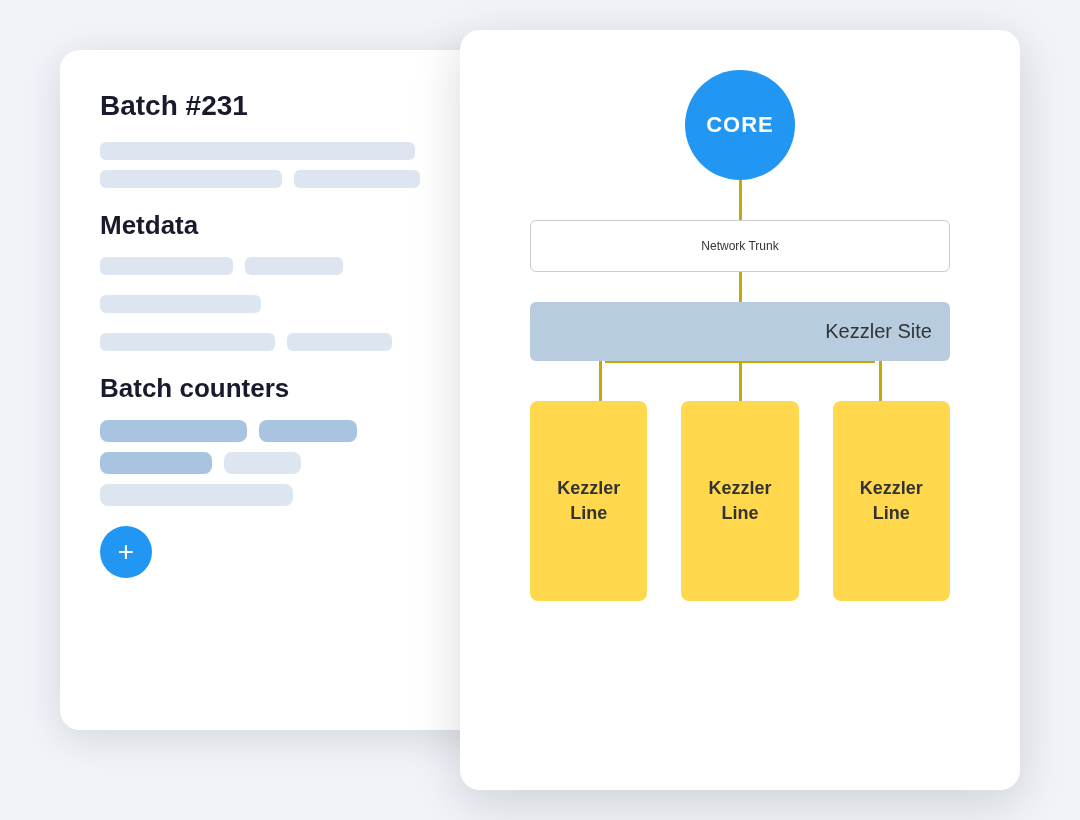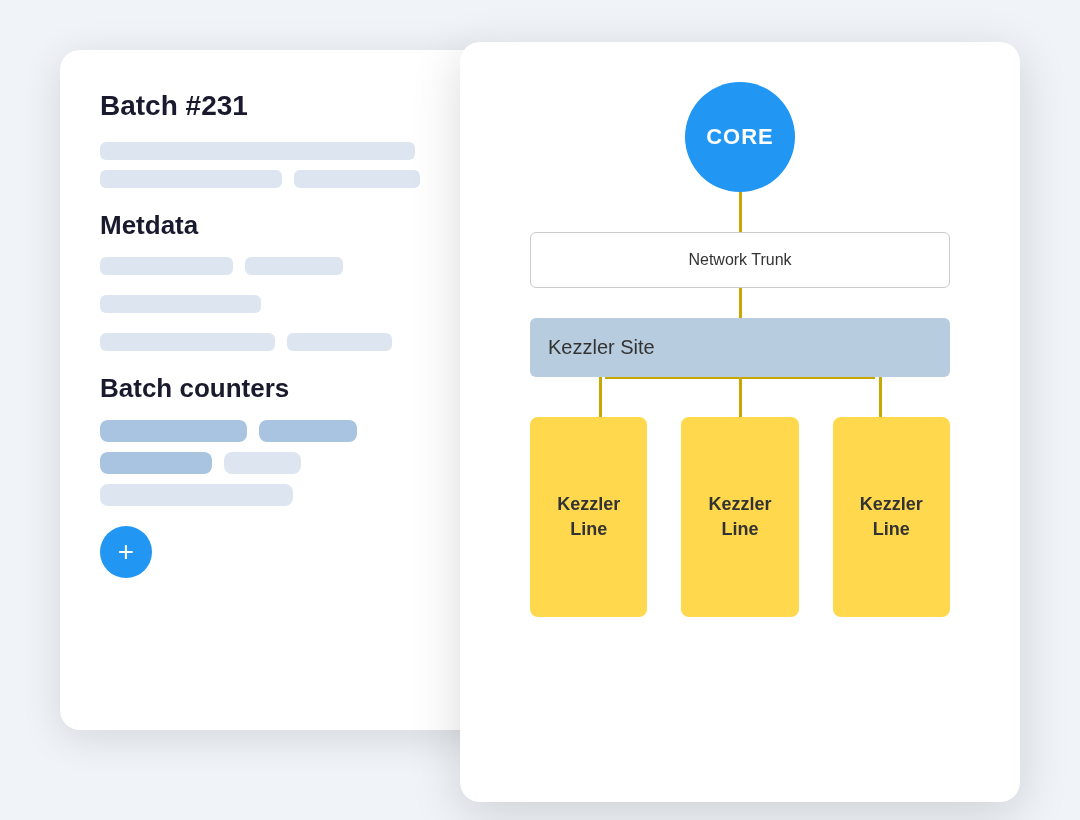--- a/index.html
+++ b/index.html
@@ -74,21 +74,21 @@
       color: white;
       font-size: 28px;
       cursor: pointer;
       margin-top: 20px;
       border: none;
     }
 
     
     .card-front {
       position: absolute;
-      top: 12px;
+      top: 0px;
       right: 0px;
       width: 560px;
       height: 760px;
       background: #ffffff;
       border-radius: 20px;
       box-shadow: 0 12px 50px rgba(0,0,0,0.15);
       padding: 40px 14px;
       z-index: 2;
       display: flex;
       flex-direction: column;
@@ -120,41 +120,41 @@
       margin: 0 auto;
     }
 
     
     .trunk-box {
       width: 420px;
       border: 1.5px solid #ccc;
       border-radius: 6px;
       padding: 18px;
       text-align: center;
-      font-size: 16px;
+      font-size: 12px;
       color: #333;
       background: #fff;
       position: relative;
     }
 
     
     .line-trunk-site {
       width: 3px;
       height: 30px;
       background: #c8a800;
       margin: 0 auto;
     }
 
     
     .site-box {
       width: 420px;
       background: #b8ccdf;
       border-radius: 6px;
       padding: 18px;
-      text-align: left;
+      text-align: right;
       font-size: 20px;
       color: #333;
       position: relative;
     }
 
     
     .lines-connector {
       position: relative;
       width: 420px;
       height: 40px;

